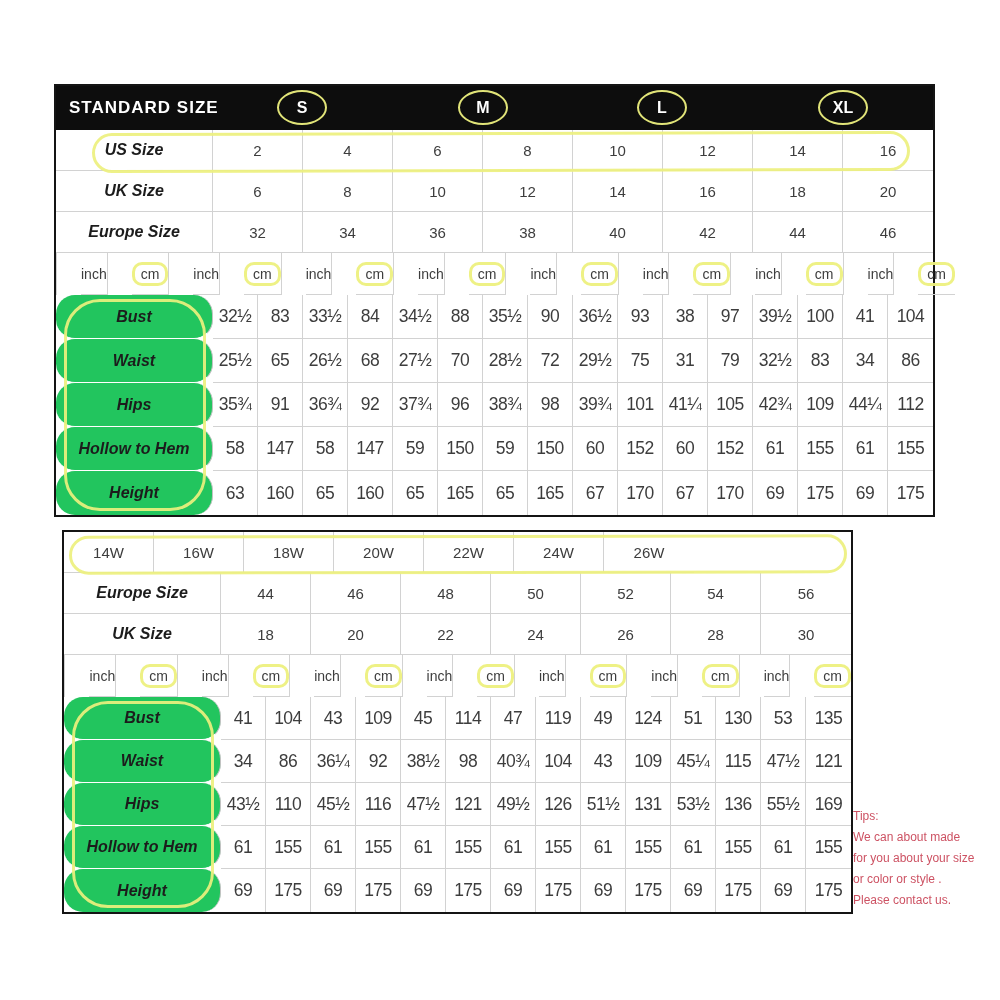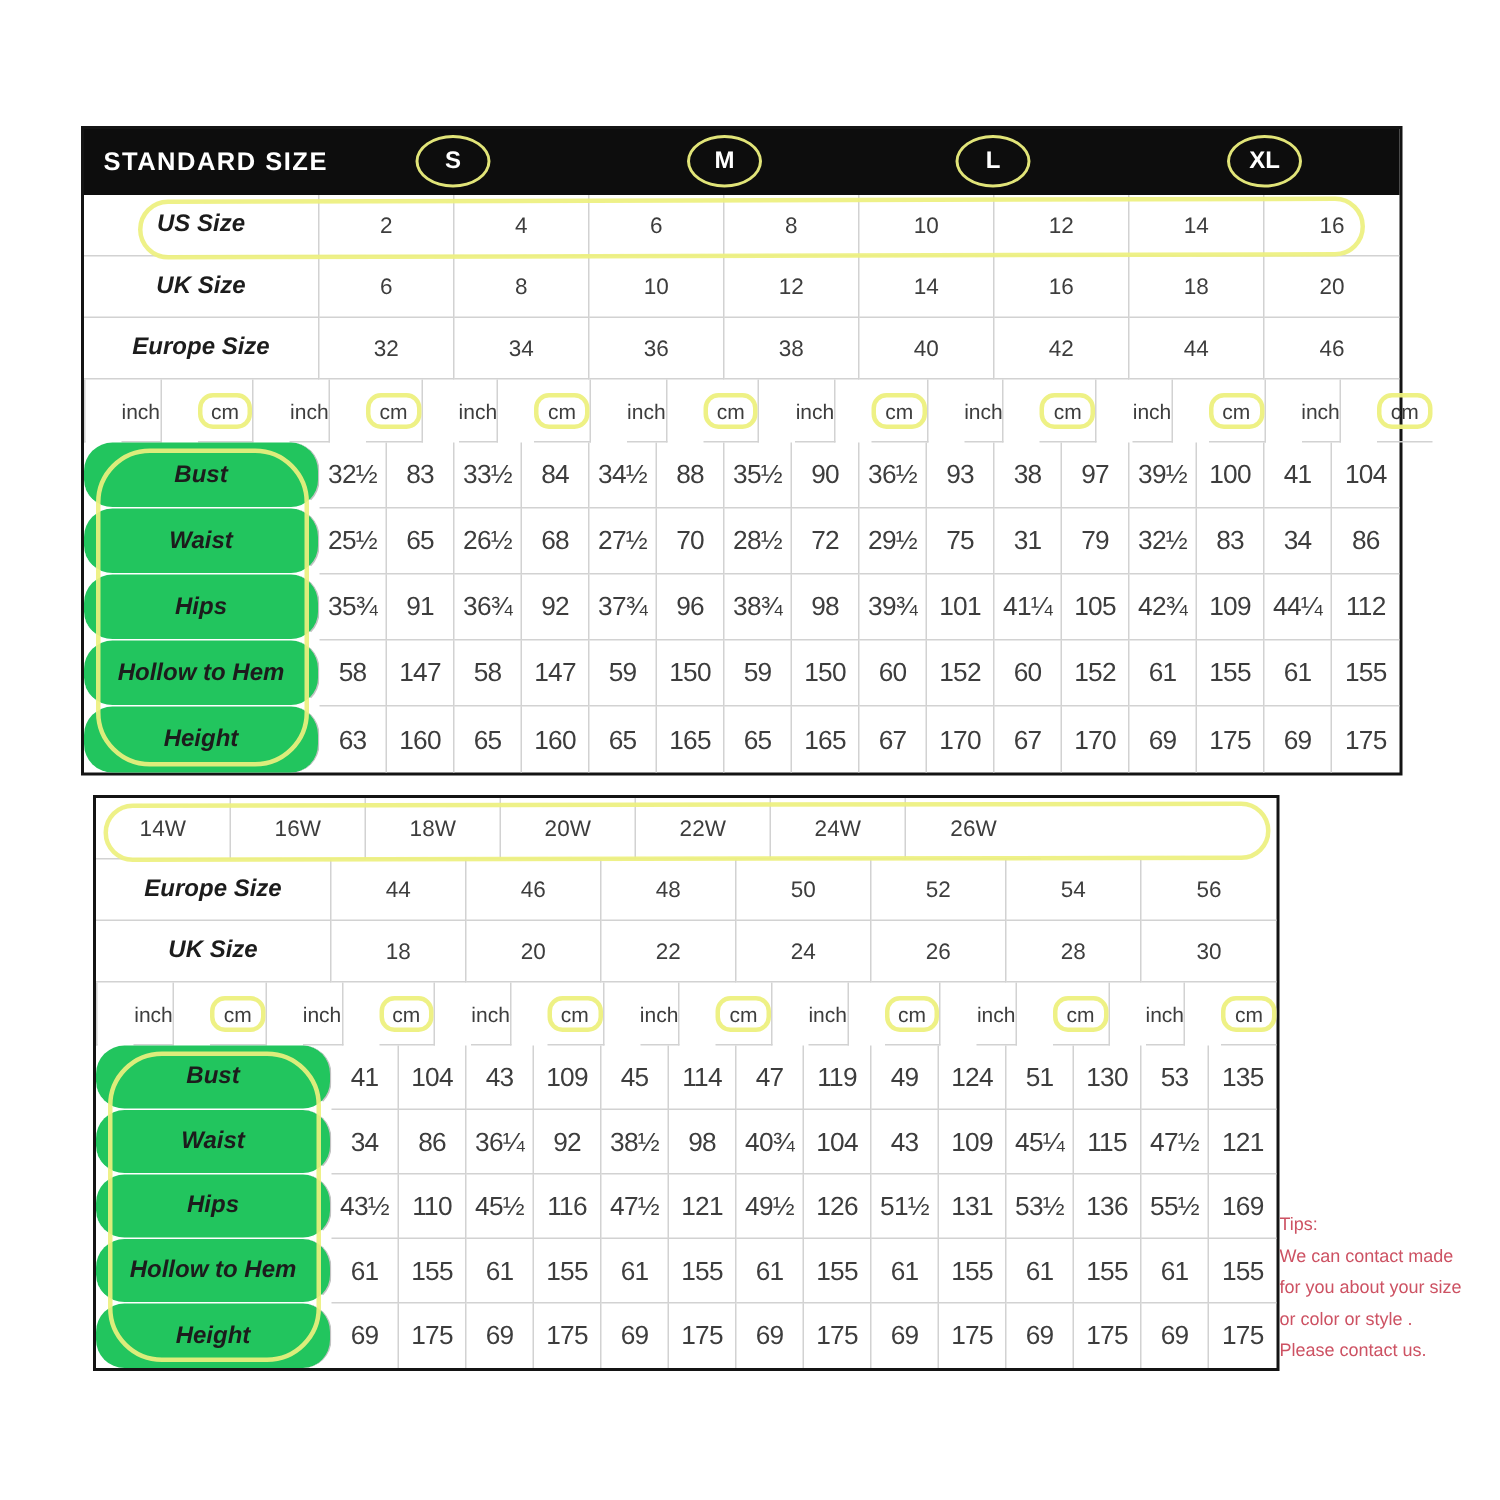--- a/index.html
+++ b/index.html
@@ -366,17 +366,17 @@
         <div class="cell data">69</div>
         <div class="cell data">175</div>
       </div>
     </div>
   <div class="hl hl-plusrow"></div>
   <div class="hl hl-labels-plus"></div>
 </div>
 
 <div class="tips">
   <div class="t-line">Tips:</div>
-  <div class="t-line">We can contact made</div>
+  <div class="t-line">We can about made</div>
   <div class="t-line">for you about your size</div>
   <div class="t-line">or color or style .</div>
   <div class="t-line">Please contact us.</div>
 </div>
 
 </body></html>

